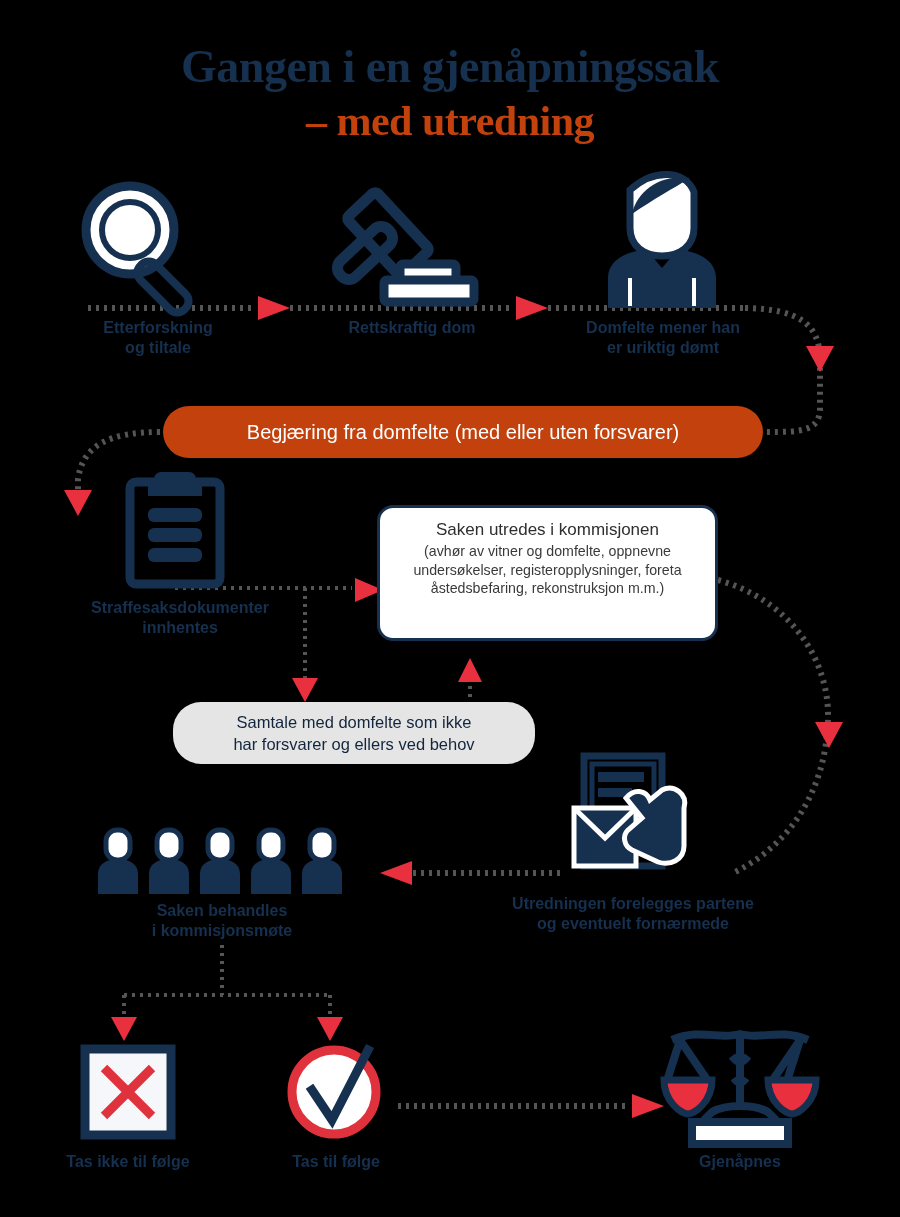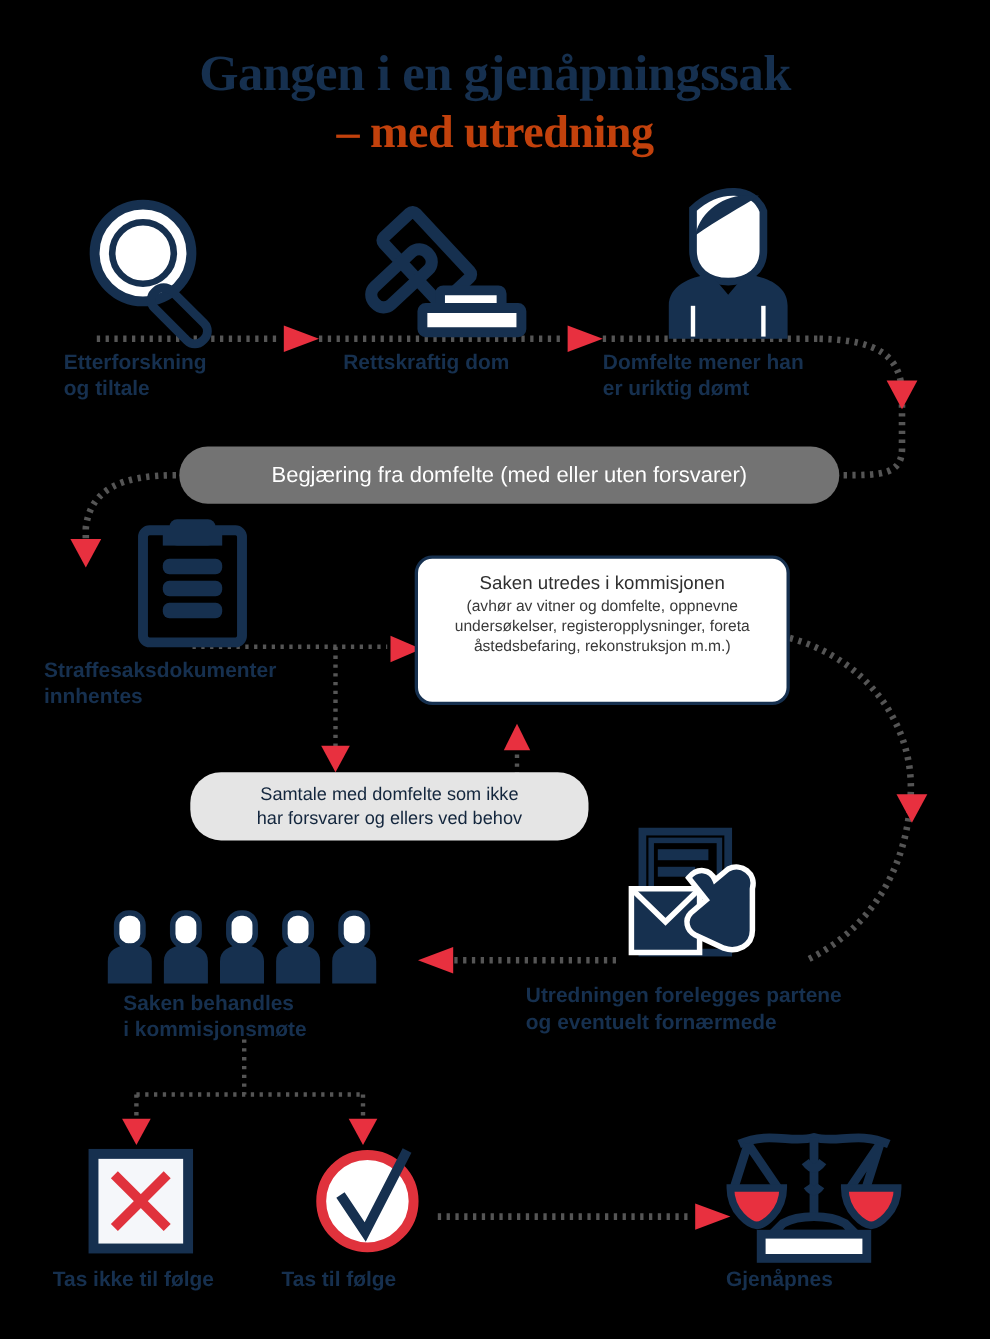--- a/index.html
+++ b/index.html
@@ -3,23 +3,23 @@
 <meta charset="utf-8">
 <style>
   html,body{margin:0;padding:0;background:#000;}
   body{width:900px;height:1217px;position:relative;overflow:hidden;
        font-family:"Liberation Sans","DejaVu Sans",sans-serif;}
   #stage{position:absolute;inset:0;width:900px;height:1217px;}
   .abs{position:absolute;}
   .ttl{width:100%;text-align:center;font-family:Liberation Serif, serif;}
   #title1{top:40px;left:0;font-size:46px;font-weight:700;color:#16304f;letter-spacing:-0.5px;}
   #title2{top:97px;left:0;font-size:42px;font-weight:700;color:#c2410c;letter-spacing:-0.5px;}
-  .caption{position:absolute;color:#16304f;font-size:19px;font-weight:700;line-height:1.28;}
+  .caption{position:absolute;text-align:center;color:#16304f;font-size:16px;font-weight:700;line-height:1.28;}
   .caption span{display:block;}
-  .pill-red{position:absolute;background:#737373;border-radius:30px;display:flex;
+  .pill-red{position:absolute;background:#c2410c;border-radius:30px;display:flex;
             align-items:center;justify-content:center;color:#fff;font-size:20px;}
   .pill-blue{position:absolute;background:#e5e5e5;border-radius:28px;display:flex;
              align-items:center;justify-content:center;text-align:center;
              color:#13263d;font-size:16.5px;line-height:1.35;padding:0 14px;box-sizing:border-box;}
   .whitebox{position:absolute;background:#ffffff;border:3px solid #16304f;border-radius:16px;
             box-sizing:border-box;padding:12px 12px;text-align:center;color:#3a3a3a;}
   .wb-h{font-size:17px;line-height:1.2;margin-bottom:2px;color:#2f2f2f;}
   .wb-b{font-size:14.2px;line-height:1.3;color:#3a3a3a;}
   svg{display:block;overflow:visible;}
   .icon{position:absolute;}

